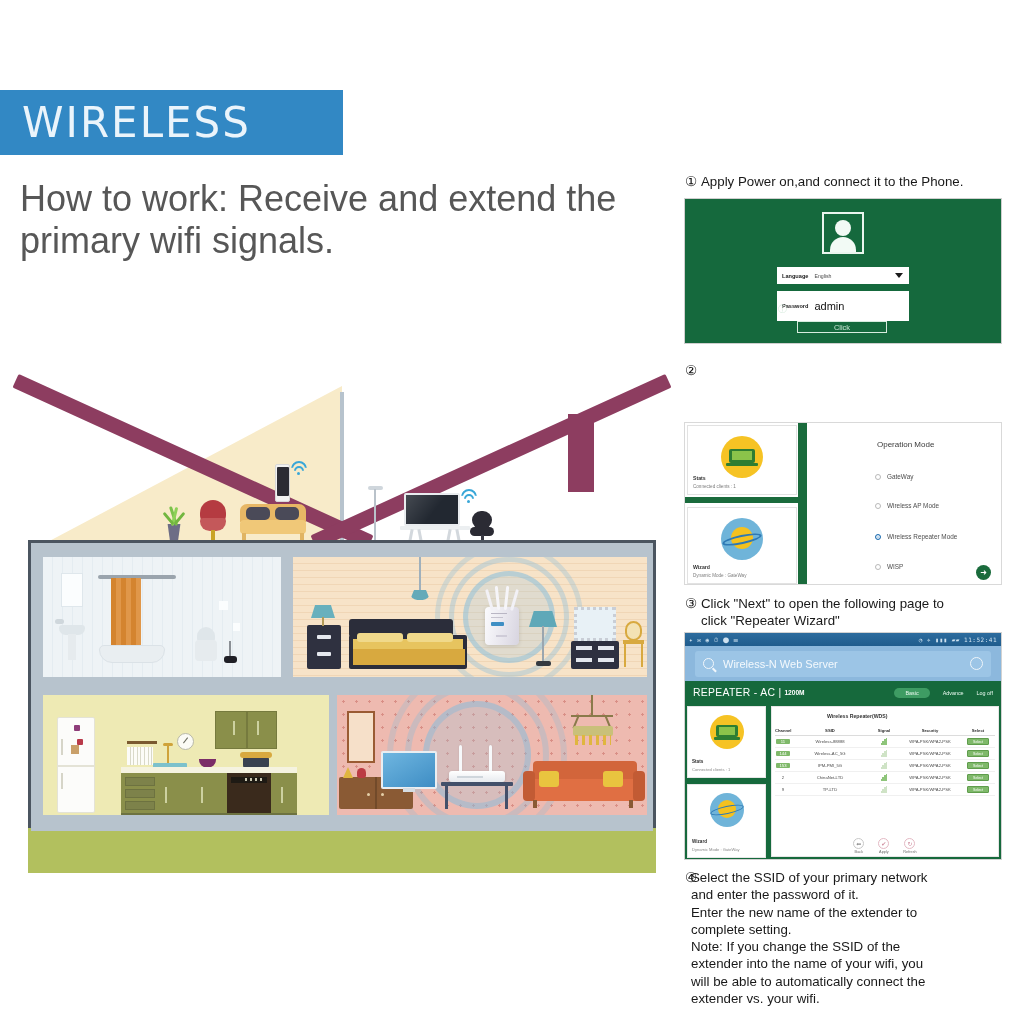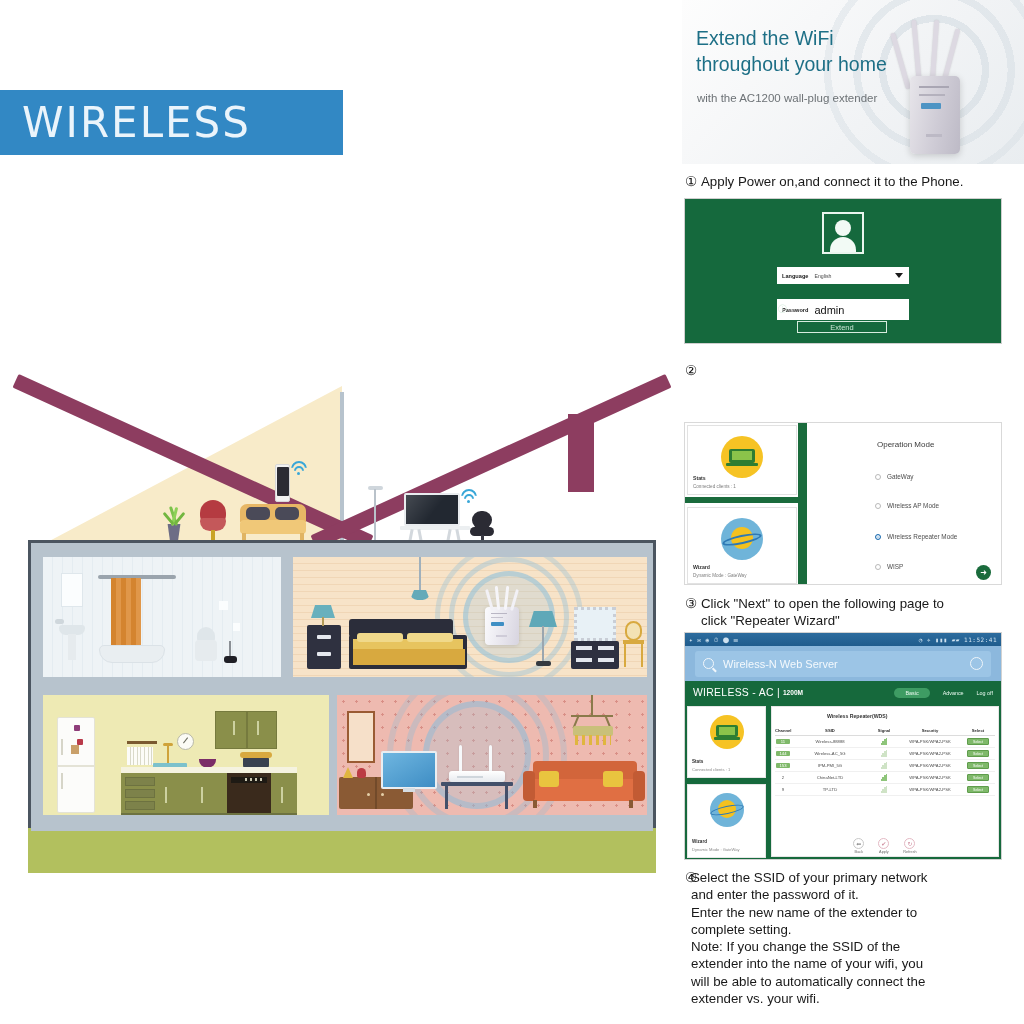--- a/index.html
+++ b/index.html
@@ -277,20 +277,21 @@
 <body>
 
 <div class="page">
 
   <div class="left-col">
 
     <div class="badge">
       <div class="badge-text">WIRELESS</div>
     </div>
 
+    <div class="subtitle">How to work: Receive and extend the primary wifi signals.</div>
 
     <div class="house">
 
       <div class="ground"></div>
 
       <div class="roof">
         <div class="attic-fill"></div>
         <div class="attic-left-fill"></div>
         <div class="attic-divider"></div>
         <div class="roof-left"></div>
@@ -521,61 +522,43 @@
           <div class="sh" style="left:236px;top:31px;width:40px;height:10px;border-radius:2px;background:#c9c07a;"></div>
           <div class="sh" style="left:238px;top:40px;width:36px;height:10px;background:repeating-linear-gradient(to right,#e0b63f 0 3px,transparent 3px 7px);"></div>
         </div>
 
       </div>
     </div>
   </div>
 
   <div class="right-col">
 
-    <div class="hero">
-      <div class="hero-swirl"></div>
-      <div class="hero-h1" style="white-space:pre-line;">Extend the WiFi
-throughout your home</div>
-      <div class="hero-sub">with the AC1200 wall-plug extender</div>
-      <div style="position:absolute;right:34px;top:14px;width:120px;height:140px;">
-        <div class="ant" style="left:28px;top:18px;height:58px;transform:rotate(-16deg);"></div>
-        <div class="ant" style="left:44px;top:6px;height:62px;transform:rotate(-5deg);"></div>
-        <div class="ant" style="left:62px;top:6px;height:62px;transform:rotate(4deg);"></div>
-        <div class="ant" style="left:78px;top:14px;height:58px;transform:rotate(15deg);"></div>
-        <div class="extender" style="right:30px;top:62px;width:50px;height:78px;">
-          <div class="sh" style="left:9px;top:10px;width:30px;height:1.6px;background:#a9a6b3;"></div>
-          <div class="sh" style="left:9px;top:18px;width:26px;height:1.6px;background:#b4b1bd;"></div>
-          <div class="sh" style="left:11px;top:27px;width:20px;height:6px;border-radius:1px;background:#4d94c4;"></div>
-          <div class="sh" style="left:16px;top:58px;width:16px;height:3px;background:#bcb9c5;"></div>
-        </div>
-      </div>
-    </div>
 
     <div class="circ-num" style="left:13px;top:173px;">①</div>
     <div class="step-text" style="left:29px;top:173px;width:316px;">Apply Power on,and connect it to the Phone.</div>
 
     <div class="panel login">
       <div class="avatar-box">
         <div class="avatar-head"></div>
         <div class="avatar-body"></div>
       </div>
 
       <div class="lfield" style="top:68px;">
         <span class="lfield-lbl">Language</span>
         <span class="lfield-val">English</span>
         <span class="caret-dn"></span>
       </div>
 
-      <div class="lfield" style="top:92px;height:21px;margin-top:8px;">
+      <div class="lfield" style="top:92px;height:30px;">
         <span class="lfield-lbl">Password</span>
         <span class="lfield-val big">admin</span>
       </div>
 
       <div class="login-info">ⓘ</div>
-      <div class="submit-btn">Extend</div>
+      <div class="submit-btn">Click</div>
     </div>
 
     <div class="circ-num" style="left:13px;top:362px;">②</div>
 
     <div class="panel opmode">
       <div class="op-green-v"></div>
       <div class="op-green-h"></div>
 
       <div class="op-card a">
         <div class="op-circ yellow">
@@ -631,21 +614,21 @@
 
       <div class="ph-url">
         <div class="ph-url-box">
           <span class="mag"></span>
           <span class="ph-url-txt">Wireless-N Web Server</span>
           <span class="reload" style="margin-left:auto;"></span>
         </div>
       </div>
 
       <div class="wz-head">
-        <span class="wz-brand">WIRELESS - AC |</span>
+        <span class="wz-brand">REPEATER - AC |</span>
         <span class="wz-1200">1200M</span>
         <span class="wz-tabs">
           <span class="wz-pill">Basic</span>
           <span class="wz-tab">Advance</span>
           <span class="wz-tab">Log off</span>
         </span>
       </div>
 
       <div class="wz-body">
         <div class="wz-left">

